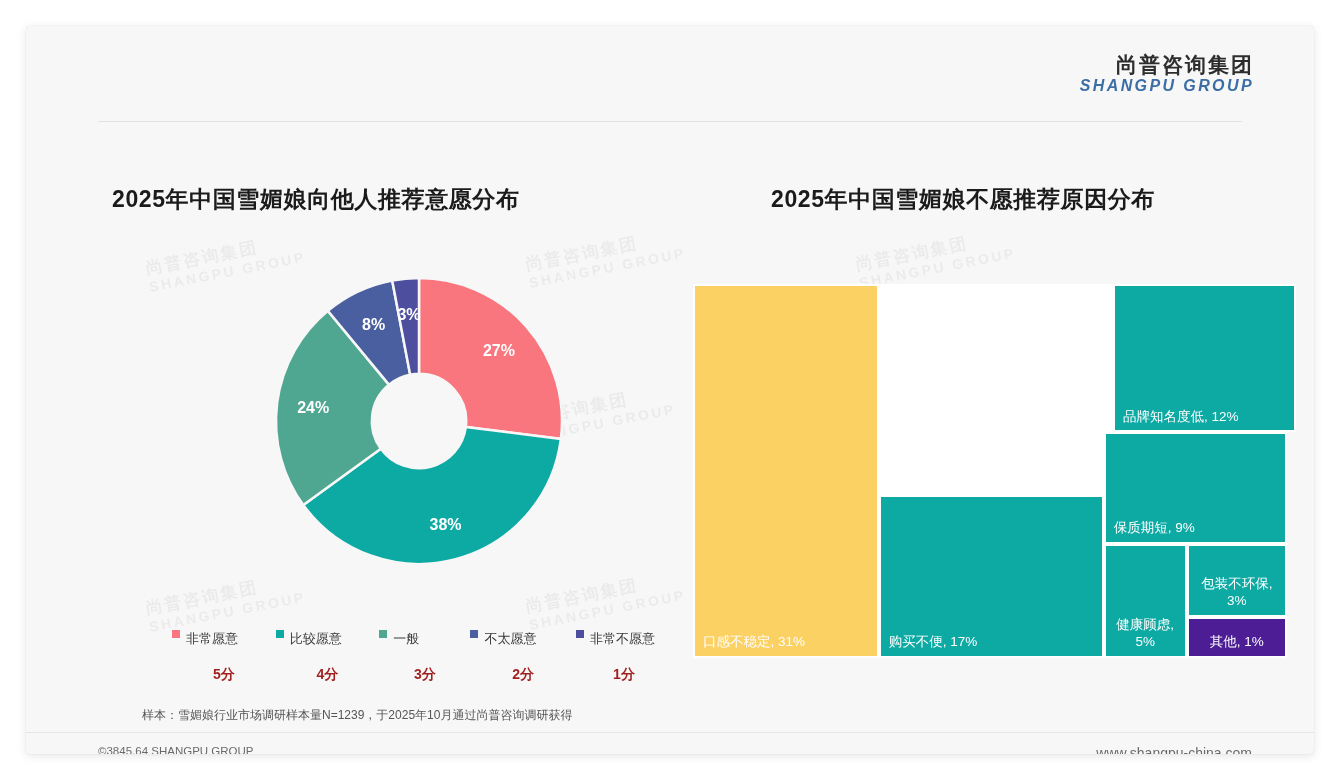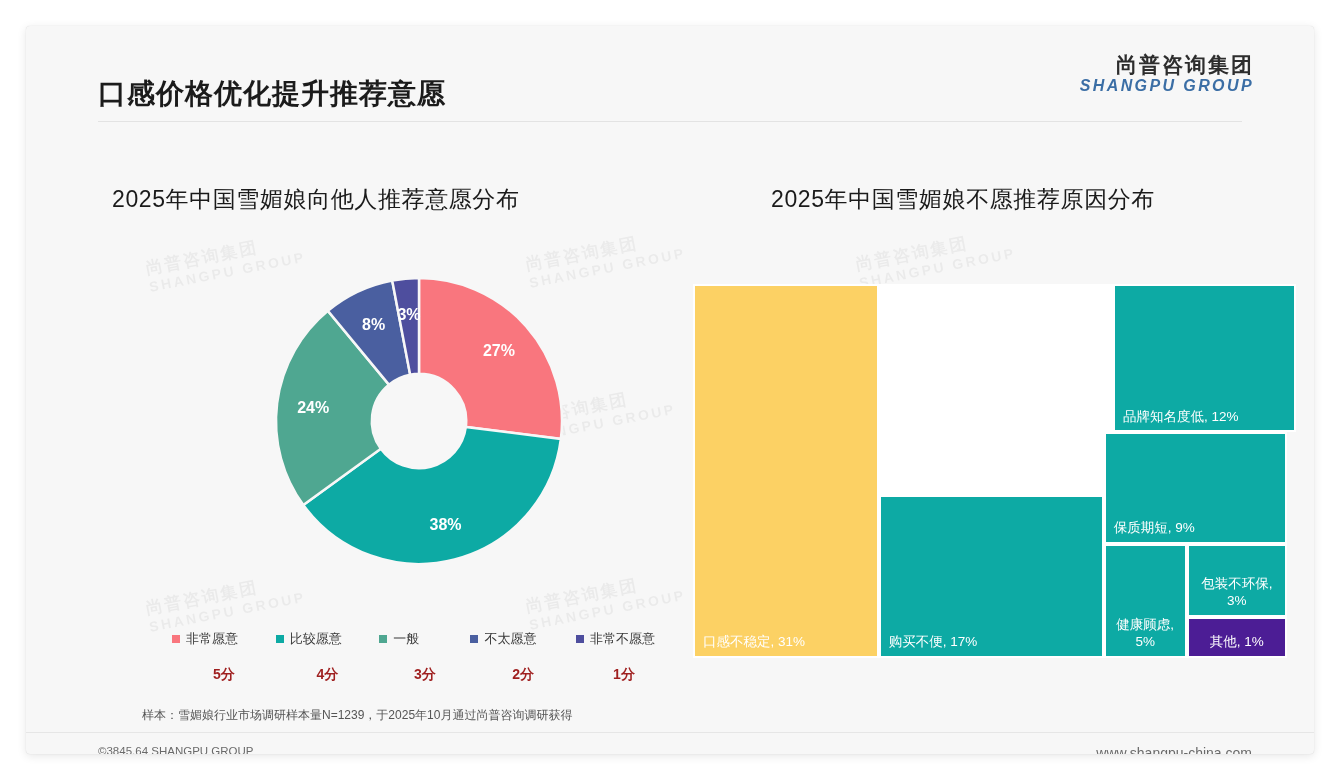--- a/index.html
+++ b/index.html
@@ -88,21 +88,21 @@
     user-select: none;
     line-height: 1.15;
   }
   .wm .wm-cn { font-size: 17px; letter-spacing: 2px; display:block; }
   .wm .wm-en { font-size: 14px; letter-spacing: 2.6px; display:block; }
 
   
   .panel-title {
     position: absolute;
     font-size: 23px;
-    font-weight: normal;
+    font-weight: bold;
     color: #1b1b1b;
     letter-spacing: 0.6px;
     white-space: nowrap;
   }
   #left-title  { left: 86px;  top: 158px; }
   #right-title { left: 745px; top: 158px; }
 
   
   #donut-wrap {
     position: absolute;
@@ -124,21 +124,21 @@
   #legend {
     position: absolute;
     left: 146px;
     top: 604px;
     width: 500px;
     display: flex;
     align-items: center;
   }
   .legend-item {
     display: flex;
-    align-items: center;
+    align-items: flex-start;
     white-space: nowrap;
     font-family: Liberation Mono, monospace;
   }
   .legend-swatch {
     width: 8px;
     height: 8px;
     margin-right: 6px;
     flex: 0 0 auto;
   }
   .legend-text {
@@ -248,21 +248,20 @@
     <div class="wm" style="left:500px; top:556px;">
       <span class="wm-cn">尚普咨询集团</span>
       <span class="wm-en">SHANGPU GROUP</span>
     </div>
     <div class="wm" style="left:490px; top:370px;">
       <span class="wm-cn">尚普咨询集团</span>
       <span class="wm-en">SHANGPU GROUP</span>
     </div>
 
     <div id="header">
-      <div id="slide-title">口感价格优化提升推荐意愿</div>
       <div id="header-rule"></div>
       <div id="logo">
         <div class="logo-cn">尚普咨询集团</div>
         <div class="logo-en">SHANGPU GROUP</div>
       </div>
     </div>
 
     <div class="panel-title" id="left-title">2025年中国雪媚娘向他人推荐意愿分布</div>
 
     <div class="panel-title" id="right-title">2025年中国雪媚娘不愿推荐原因分布</div>

